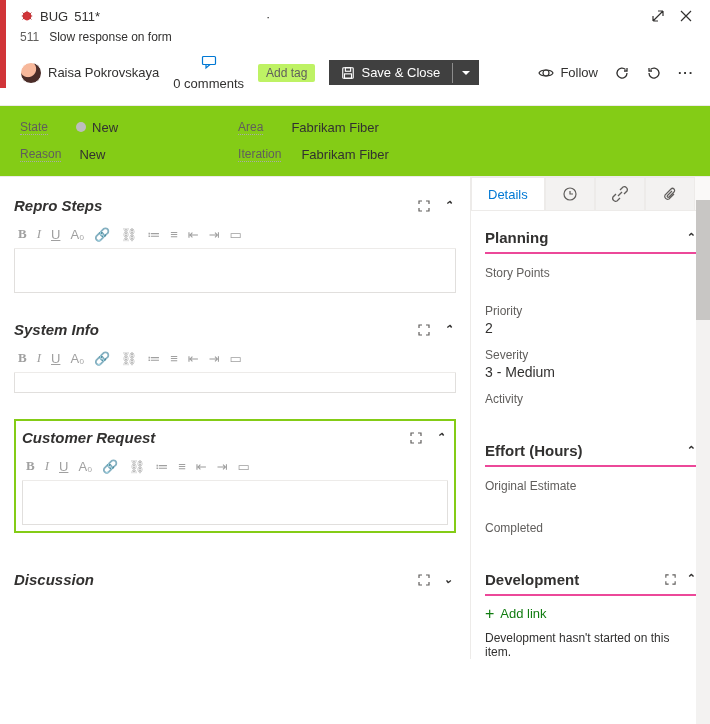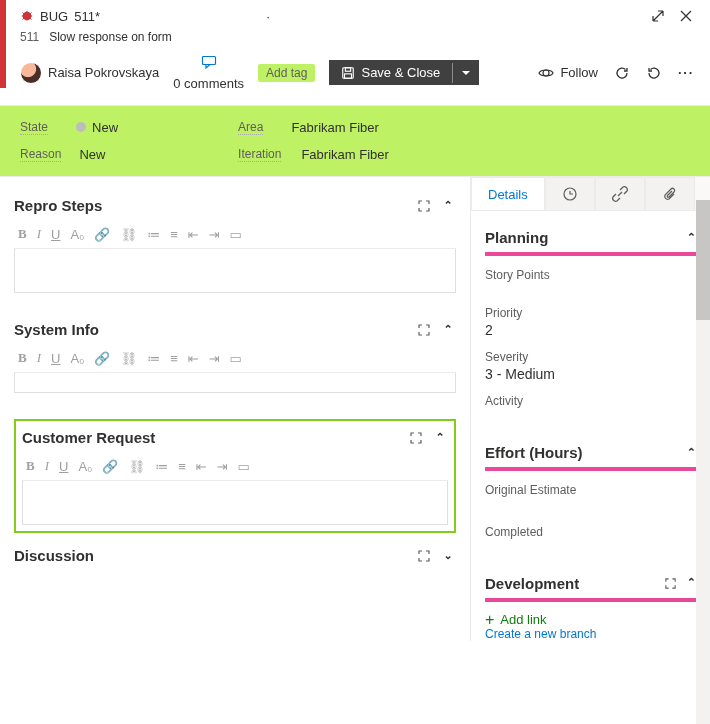--- a/index.html
+++ b/index.html
@@ -16,42 +16,42 @@
   .meta-row { display:flex; align-items:center; gap:14px; padding-bottom:10px; }
   .avatar { width:22px; height:22px; border-radius:50%; background: radial-gradient(circle at 35% 30%, #f7b89b 0 40%, #4a2c28 45% 100%); border:1px solid #fff; }
   .person { display:flex; align-items:center; gap:6px; }
   .comments { display:flex; align-items:center; gap:6px; color:#323130; cursor:pointer;flex-direction:column; }
   .tag-add { background:#bef264; padding:2px 8px; font-size:12px; color:#605e5c; border-radius:2px; cursor:pointer; }
   .save-btn { background:#404040; color:#fff; display:flex; align-items:center; }
   .save-main { padding:5px 12px; display:flex; align-items:center; gap:6px; font-size:13px; cursor:pointer; }
   .save-caret { border-left:1px solid rgba(255,255,255,0.4); padding:5px 8px; cursor:pointer; }
   .follow { display:flex; align-items:center; gap:6px; cursor:pointer; }
   .meta-right { display:flex; align-items:center; gap:16px; }
-  .state-area { background:#bef264; border-top:1px solid #edebe9; border-bottom:1px solid #edebe9; padding:14px 20px 14px 20px; display:flex; gap:40px; }
+  .state-area { background:#84cc16; border-top:1px solid #edebe9; border-bottom:1px solid #edebe9; padding:14px 20px 14px 20px; display:flex; gap:40px; }
   .state-col { display:flex; flex-direction:column; gap:12px; }
   .lbl { font-size:12px; color:#605e5c; border-bottom:1px dotted #aaa; display:inline-block; }
   .val { font-size:13px; }
   .state-row { display:flex; align-items:center; gap:28px; }
   .state-dot { width:10px; height:10px; border-radius:50%; background:#bdbdbd; display:inline-block; margin-right:6px; }
   .body { display:flex; }
   .main { flex:1; padding:18px 14px; overflow:auto; }
   .side { width:240px; border-left:1px solid #edebe9; }
   .tabs { display:flex; border-bottom:1px solid #edebe9; background:#faf9f8; }
   .tab { padding:8px 16px; font-size:13px; border:1px solid #edebe9; border-bottom:none; background:#f3f2f1; display:flex; align-items:center; cursor:pointer; }
   .tab.active { background:#fff; color:#0078d4; border-top:1px solid #edebe9; }
   .side-content { padding:12px 14px 0 14px; }
-  .sec-title { font-size:15px; font-weight:600; padding:6px 0; border-bottom:4px solid #ec4899; display:flex; align-items:center; justify-content:space-between; }
+  .sec-title { font-size:15px; font-weight:600; padding:6px 0; border-bottom:2px solid #ec4899; display:flex; align-items:center; justify-content:space-between; }
   .field-lbl { font-size:12px; color:#605e5c; margin-top:12px; }
   .field-val { font-size:14px; margin-top:2px; }
   .sec-gap { height:30px; }
   .addlink { color:#107c10; display:flex; align-items:center; gap:6px; margin-top:10px; cursor:pointer; font-size:13px;}
   .dev-text { font-size:12px; margin-top:10px; }
   .link { color:#0078d4; cursor:pointer; font-size:12px; }
   .editor-sec { margin-bottom:26px; }
-  .editor-head { display:flex; align-items:center; justify-content:space-between; font-size:15px; font-weight:600; padding:2px 0 6px 0;}
+  .editor-head { display:flex; align-items:center; justify-content:space-between; font-size:15px; font-weight:600; padding:2px 0 6px 0;font-style:italic;}
   .editor-head-ic { display:flex; gap:8px; color:#605e5c; }
   .toolbar { display:flex; gap:10px; padding:6px 4px; color:#a0a0a0; font-size:13px; align-items:center; border-bottom:1px solid #edebe9;}
   .toolbar .b { font-weight:bold; font-family: Georgia, serif; }
   .toolbar .i { font-style:italic; font-family: Georgia, serif; }
   .toolbar .u { text-decoration:underline; }
   .editor-box { min-height:44px; border:1px solid #e1dfdd; border-top:none; }
   .highlight { border:2px solid #84cc16; padding:6px; }
   .scroll { position:absolute; right:0; top:200px; bottom:0; width:14px; background:#f3f2f1; }
   .scroll-thumb { position:absolute; top:0; height:120px; width:100%; background:#c8c6c4; }
   .chev { font-size:11px; }
@@ -250,21 +250,21 @@
           <span>≔</span>
             <span>≡</span>
             <span>⇤</span>
             <span>⇥</span>
           <span>▭</span>
         </div>
         <div class="editor-box"></div>
       </div>
     </div>
 
-    <div class="editor-sec" style="margin-top:12px">
+    <div class="editor-sec" style="margin-top:36px">
       <div class="editor-head">
         <span>Discussion</span>
         <div class="editor-head-ic">
           <span class="ic">
               <svg width="14" height="14" viewBox="0 0 14 14" stroke="#605e5c" stroke-width="1.2" fill="none">
                 <path d="M2 5V2H5 M9 2H12V5 M12 9V12H9 M5 12H2V9"></path>
               </svg>
             </span>
           <span class="ic chev">⌄</span>
         </div>
@@ -323,20 +323,20 @@
                 <path d="M2 5V2H5 M9 2H12V5 M12 9V12H9 M5 12H2V9"></path>
               </svg>
             </span>
           <span class="chev">⌃</span>
         </span>
       </div>
       <div class="addlink">
         <span style="color:#107c10; font-size:16px; line-height:12px;">+</span>
         <span>Add link</span>
       </div>
-      <div class="link">Create a new branch</div>
+      <div class="dev-text">Development hasn't started on this item.</div>
     </div>
   </div>
 </div>
 
 <div class="scroll">
   <div class="scroll-thumb"></div>
 </div>
 
 </body></html>

